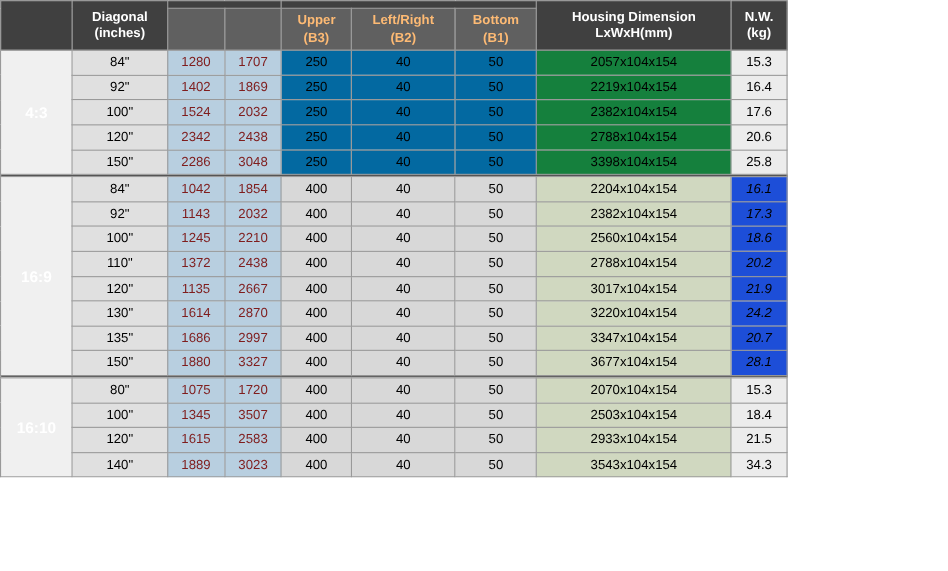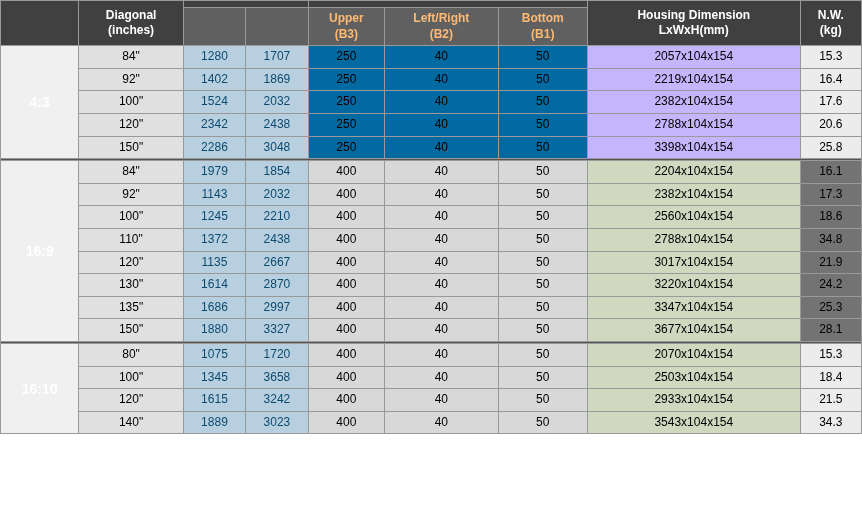--- a/index.html
+++ b/index.html
@@ -3,21 +3,21 @@
   <meta charset="utf-8">
   <style>
     * { box-sizing: border-box; margin: 0; padding: 0; }
     body {
       font-family: Arial, sans-serif;
       font-size: 12px;
       background: #fff;
       width: 862px;
     }
     table {
-      width: 862px;
+      width: 716px;
       border-collapse: collapse;
     }
     th, td {
       border: 1px solid #999;
       text-align: center;
       padding: 3px 4px;
       line-height: 1.3;
     }
     .header-top {
       background: #404040;
@@ -28,43 +28,43 @@
       background: #606060;
       color: #fdba74;
       font-weight: bold;
     }
     .diagonal-col {
       background: #e0e0e0;
       font-weight: normal;
     }
     .viewing-area-col {
       background: #b0c4d8;
-      color: #0c4a6e;
+      color: #7f1d1d;
     }
     .black-border-col {
       background: #d0d0d0;
     }
     .housing-col {
       background: #c0c8b0;
     }
     .nw-col {
       background: #e8e8e8;
     }
     .section-4-3 td, .section-16-9 td, .section-16-10 td { background: #f0f0f0; }
     .section-4-3 td.diagonal-col { background: #e0e0e0; }
     .section-4-3 td.viewing-area-col { background: #b8cfe0; }
     .section-4-3 td.black-border-col { background: #0369a1; }
-    .section-4-3 td.housing-col { background: #c4b5fd; }
+    .section-4-3 td.housing-col { background: #15803d; }
     .section-4-3 td.nw-col { background: #ececec; }
 
     .section-16-9 td.diagonal-col { background: #e0e0e0; }
     .section-16-9 td.viewing-area-col { background: #b8cfe0; }
     .section-16-9 td.black-border-col { background: #d8d8d8; }
     .section-16-9 td.housing-col { background: #d0d8c0; }
-    .section-16-9 td.nw-col { background: #737373; }
+    .section-16-9 td.nw-col { background: #1d4ed8; font-style: italic; }
 
     .section-16-10 td.diagonal-col { background: #e0e0e0; }
     .section-16-10 td.viewing-area-col { background: #b8cfe0; }
     .section-16-10 td.black-border-col { background: #d8d8d8; }
     .section-16-10 td.housing-col { background: #d0d8c0; }
     .section-16-10 td.nw-col { background: #ececec; }
 
     .format-cell-4-3 { background: #888; color: #fff; font-weight: bold; font-size: 14px; }
     .format-cell-16-9 { background: #707070; color: #fff; font-weight: bold; font-size: 14px; }
     .format-cell-16-10 { background: #888; color: #fff; font-weight: bold; font-size: 14px; }
@@ -141,21 +141,21 @@
         <td class="black-border-col">50</td>
         <td class="housing-col">3398x104x154</td>
         <td class="nw-col">25.8</td>
       </tr>
       <tr>
         <td colspan="9" style="background: rgb(85, 85, 85); height: 2px; padding: 0px;"></td>
       </tr>
       <tr class="section-16-9">
         <td rowspan="8" class="format-cell-16-9">16:9</td>
         <td class="diagonal-col">84"</td>
-        <td class="viewing-area-col">1979</td>
+        <td class="viewing-area-col">1042</td>
         <td class="viewing-area-col">1854</td>
         <td class="black-border-col">400</td>
         <td class="black-border-col">40</td>
         <td class="black-border-col">50</td>
         <td class="housing-col">2204x104x154</td>
         <td class="nw-col">16.1</td>
       </tr>
       <tr class="section-16-9">
         <td class="diagonal-col">92"</td>
         <td class="viewing-area-col">1143</td>
@@ -177,21 +177,21 @@
         <td class="nw-col">18.6</td>
       </tr>
       <tr class="section-16-9">
         <td class="diagonal-col">110"</td>
         <td class="viewing-area-col">1372</td>
         <td class="viewing-area-col">2438</td>
         <td class="black-border-col">400</td>
         <td class="black-border-col">40</td>
         <td class="black-border-col">50</td>
         <td class="housing-col">2788x104x154</td>
-        <td class="nw-col">34.8</td>
+        <td class="nw-col">20.2</td>
       </tr>
       <tr class="section-16-9">
         <td class="diagonal-col">120"</td>
         <td class="viewing-area-col">1135</td>
         <td class="viewing-area-col">2667</td>
         <td class="black-border-col">400</td>
         <td class="black-border-col">40</td>
         <td class="black-border-col">50</td>
         <td class="housing-col">3017x104x154</td>
         <td class="nw-col">21.9</td>
@@ -207,21 +207,21 @@
         <td class="nw-col">24.2</td>
       </tr>
       <tr class="section-16-9">
         <td class="diagonal-col">135"</td>
         <td class="viewing-area-col">1686</td>
         <td class="viewing-area-col">2997</td>
         <td class="black-border-col">400</td>
         <td class="black-border-col">40</td>
         <td class="black-border-col">50</td>
         <td class="housing-col">3347x104x154</td>
-        <td class="nw-col">25.3</td>
+        <td class="nw-col">20.7</td>
       </tr>
       <tr class="section-16-9">
         <td class="diagonal-col">150"</td>
         <td class="viewing-area-col">1880</td>
         <td class="viewing-area-col">3327</td>
         <td class="black-border-col">400</td>
         <td class="black-border-col">40</td>
         <td class="black-border-col">50</td>
         <td class="housing-col">3677x104x154</td>
         <td class="nw-col">28.1</td>
@@ -236,31 +236,31 @@
         <td class="viewing-area-col">1720</td>
         <td class="black-border-col">400</td>
         <td class="black-border-col">40</td>
         <td class="black-border-col">50</td>
         <td class="housing-col">2070x104x154</td>
         <td class="nw-col">15.3</td>
       </tr>
       <tr class="section-16-10">
         <td class="diagonal-col">100"</td>
         <td class="viewing-area-col">1345</td>
-        <td class="viewing-area-col">3658</td>
+        <td class="viewing-area-col">3507</td>
         <td class="black-border-col">400</td>
         <td class="black-border-col">40</td>
         <td class="black-border-col">50</td>
         <td class="housing-col">2503x104x154</td>
         <td class="nw-col">18.4</td>
       </tr>
       <tr class="section-16-10">
         <td class="diagonal-col">120"</td>
         <td class="viewing-area-col">1615</td>
-        <td class="viewing-area-col">3242</td>
+        <td class="viewing-area-col">2583</td>
         <td class="black-border-col">400</td>
         <td class="black-border-col">40</td>
         <td class="black-border-col">50</td>
         <td class="housing-col">2933x104x154</td>
         <td class="nw-col">21.5</td>
       </tr>
       <tr class="section-16-10">
         <td class="diagonal-col">140"</td>
         <td class="viewing-area-col">1889</td>
         <td class="viewing-area-col">3023</td>

